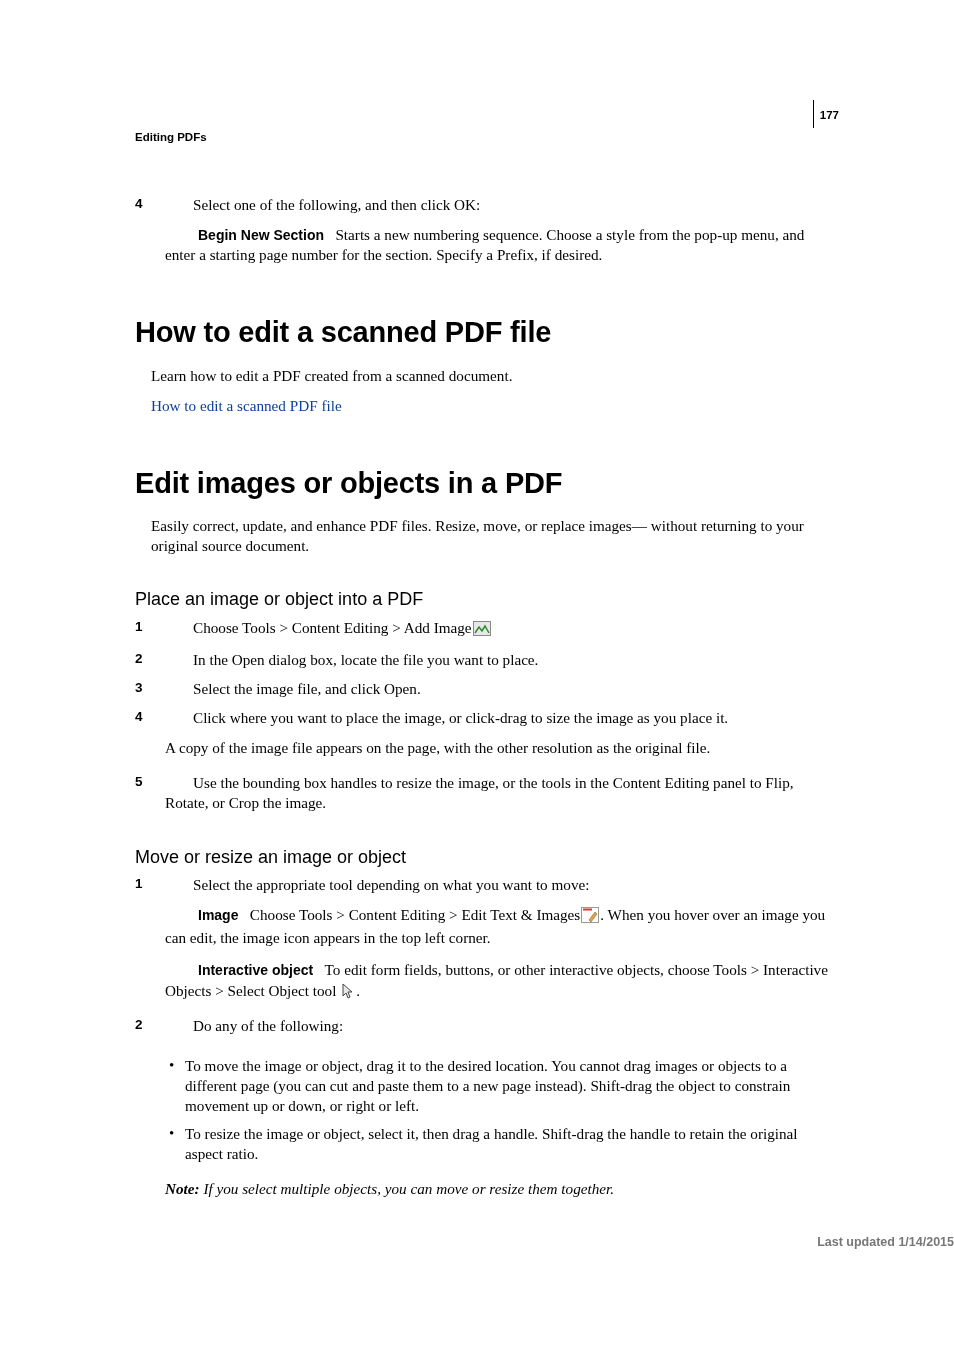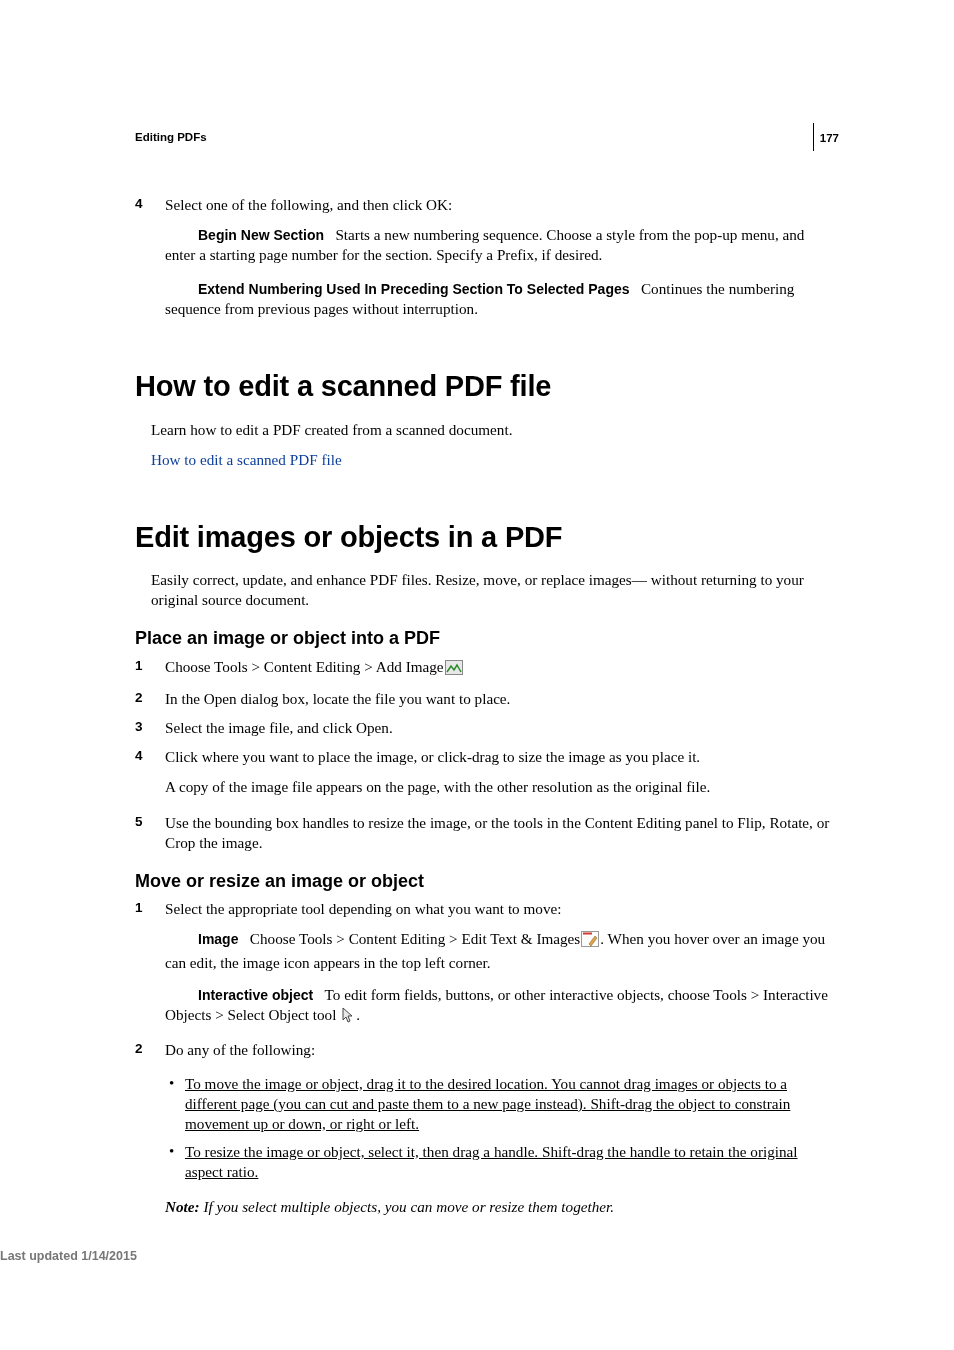--- a/index.html
+++ b/index.html
@@ -14,21 +14,21 @@
     position: relative;
     width: 954px;
     height: 1350px;
     box-sizing: border-box;
     padding: 130px 120px 60px 135px;
     font-size: 15.2px;
     line-height: 1.32;
   }
   .page-number-box {
     position: absolute;
-    top: 123px;
+    top: 100px;
     right: 115px;
     border-left: 1px solid #000;
     padding: 4px 0 4px 6px;
   }
   .page-number {
     font-family: "Myriad Pro", "Helvetica Neue", Arial, sans-serif;
     font-weight: 700;
     font-size: 11.5px;
   }
   .section-header {
@@ -50,20 +50,21 @@
   .li .num {
     position: absolute;
     left: 0;
     top: 0;
     font-family: "Myriad Pro", "Helvetica Neue", Arial, sans-serif;
     font-weight: 700;
     font-size: 13.5px;
   }
   .li .body {
     font-family: "Minion Pro", "Times New Roman", Georgia, serif;
+    margin-left: 28px;
   }
   .sub-para {
     margin-top: 10px;
     padding-left: 30px;
   }
   .term {
     font-family: "Myriad Pro", "Helvetica Neue", Arial, sans-serif;
     font-weight: 700;
     font-size: 14px;
     padding-left: 33px;
@@ -75,36 +76,35 @@
   }
   h1 {
     font-family: "Myriad Pro", "Helvetica Neue", Arial, sans-serif;
     font-weight: 700;
     font-size: 29px;
     margin: 48px 0 14px 0;
     letter-spacing: -0.2px;
   }
   h2 {
     font-family: "Myriad Pro", "Helvetica Neue", Arial, sans-serif;
-    font-weight: 700;
+    font-weight: 400;
     font-size: 18px;
-    margin: 17px 0 6px 0;
+    margin: 32px 0 6px 0;
   }
   .plain-para {
     margin: 0 0 10px 16px;
   }
   a.link {
     color: #0b3f9b;
     text-decoration: none;
   }
   .bullets {
     list-style: none;
     padding: 0;
-    margin: 14px 0 0 0;
-    text-decoration: underline;
+    margin: 20px 0 0 0;
   }
   .bullets li {
     position: relative;
     padding-left: 50px;
     margin-bottom: 8px;
   }
   .bullets li::before {
     content: "•";
     position: absolute;
     left: 34px;
@@ -122,24 +122,24 @@
     font-style: italic;
   }
   .icon {
     display: inline-block;
     vertical-align: -3px;
     margin-left: 1px;
     margin-right: 1px;
   }
   .footer {
     position: absolute;
-    bottom: 86px;
+    bottom: 100px;
     left: 0;
     width: 100%;
-    text-align: left;
+    text-align: right;
     font-family: "Myriad Pro", "Helvetica Neue", Arial, sans-serif;
     font-weight: 700;
     font-size: 12.5px;
     color: #777;
   }
 </style>
 </head>
 <body>
 
 <div class="page">
@@ -151,24 +151,20 @@
   <div class="section-header">Editing PDFs</div>
 
   <div class="ol">
     <div class="li">
       <span class="num">4</span>
       <span class="body">Select one of the following, and then click OK:</span>
     </div>
     <p class="def-block">
       <span class="term">Begin New Section</span>
       <span>&nbsp;&nbsp;</span><span>Starts a new numbering sequence. Choose a style from the pop-up menu, and enter a starting page number for the section. Specify a Prefix, if desired.</span>
-    </p>
-    <p class="def-block" style="margin-top:14px;">
-      <span class="term">Extend Numbering Used In Preceding Section To Selected Pages</span>
-      <span>&nbsp;&nbsp;</span><span>Continues the numbering sequence from previous pages without interruption.</span>
     </p>
   </div>
 
   <h1>How to edit a scanned PDF file</h1>
   <p class="plain-para">Learn how to edit a PDF created from a scanned document.</p>
   <p class="plain-para">
     <a class="link" href="#">How to edit a scanned PDF file</a>
   </p>
 
   <h1>Edit images or objects in a PDF</h1>

